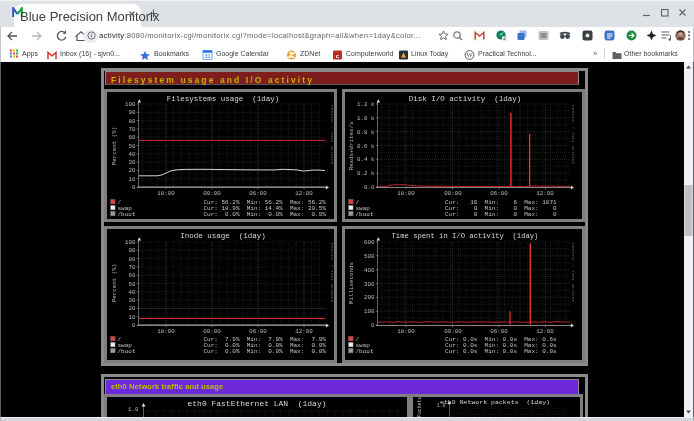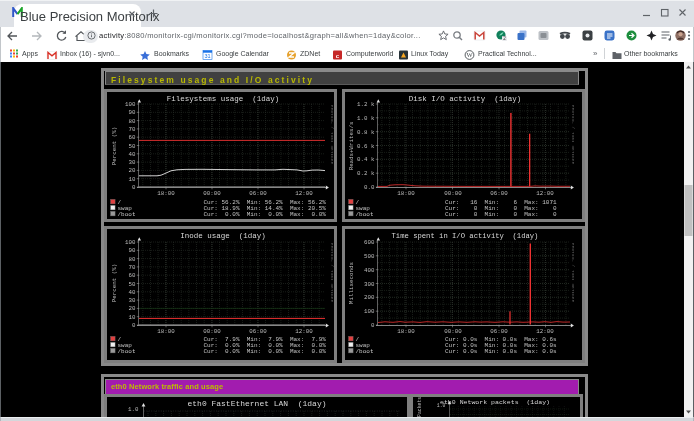--- a/index.html
+++ b/index.html
@@ -146,21 +146,21 @@
 <div class="t" style="left:216px;top:49.5px">Google Calendar</div>
 <div class="t" style="left:300px;top:49.5px">ZDNet</div>
 <div class="t" style="left:346px;top:49.5px">Computerworld</div>
 <div class="t" style="left:411px;top:49.5px">Linux Today</div>
 <div class="t" style="left:478px;top:49.5px">Practical Technol...</div>
 <div class="t" style="left:624px;top:49.5px">Other bookmarks</div>
 <div class="t" style="left:593px;top:48.5px;font-size:8px;color:#5f6368">»</div>
 <div class="abs" style="left:604px;top:48px;width:1px;height:11px;background:#d0d3d6"></div>
 <div class="abs" style="left:0;top:62px;width:694px;height:355px;background:#000"></div>
 <div class="abs" style="left:101px;top:68px;width:487px;height:298px;box-sizing:border-box;border:3px solid #8a8a8a;background:#000"></div>
-<div class="abs" style="left:105px;top:71px;width:474px;height:14px;box-sizing:border-box;background:#404040;border:1px solid #8a8a8a;border-bottom-color:#5a5a5a;">
+<div class="abs" style="left:105px;top:71px;width:474px;height:14px;box-sizing:border-box;background:#7f1d1d;border:1px solid #8a8a8a;border-bottom-color:#5a5a5a;">
     <div class="t" style="left:5px;top:2.5px;font-size:8.5px;font-weight:bold;color:#b8b800;letter-spacing:2.1px">Filesystem usage and I/O activity</div>
   </div>
 <div class="abs" style="left:104px;top:89px;width:233px;height:133px;box-sizing:border-box;border:3px solid #7f7f7f;background:#000"></div>
 <div class="abs" style="left:342px;top:89px;width:243px;height:133px;box-sizing:border-box;border:3px solid #7f7f7f;background:#000"></div>
 <div class="abs" style="left:104px;top:226px;width:233px;height:137px;box-sizing:border-box;border:3px solid #7f7f7f;background:#000"></div>
 <div class="abs" style="left:342px;top:226px;width:243px;height:137px;box-sizing:border-box;border:3px solid #7f7f7f;background:#000"></div>
 <svg class="abs" style="left:107px;top:92px" width="227" height="127" viewBox="0 0 227 127">
     <rect x="0" y="0" width="227" height="127" fill="#000000"></rect>
     <path d="M35.8 12V95 M43.5 12V95 M51.1 12V95 M58.8 12V95 M66.5 12V95 M74.2 12V95 M81.8 12V95 M89.5 12V95 M97.2 12V95 M104.8 12V95 M112.5 12V95 M120.2 12V95 M127.8 12V95 M135.5 12V95 M143.2 12V95 M150.8 12V95 M158.5 12V95 M166.2 12V95 M173.9 12V95 M181.5 12V95 M189.2 12V95 M196.9 12V95 M204.5 12V95 M212.2 12V95" stroke="#293229" stroke-width="0.65" stroke-dasharray="0.9,1.1" fill="none"></path>
     <path d="M59.0 12V95 M105.0 12V95 M151.0 12V95 M197.0 12V95" stroke="#363d36" stroke-width="0.7" stroke-dasharray="1,1" fill="none"></path>
@@ -316,21 +316,21 @@
     <text x="10.5" y="111.5" font-family="Liberation Mono,monospace" font-size="6" fill="#c4c4c4">/</text>
     <rect x="3.5" y="113.3" width="4.6" height="4.6" fill="#eeeeee" stroke="#666" stroke-width="0.4"></rect>
     <text x="10.5" y="117.5" font-family="Liberation Mono,monospace" font-size="6" fill="#c4c4c4">swap</text>
     <rect x="3.5" y="119.3" width="4.6" height="4.6" fill="#9a9a9a" stroke="#666" stroke-width="0.4"></rect>
     <text x="10.5" y="123.5" font-family="Liberation Mono,monospace" font-size="6" fill="#c4c4c4">/boot</text>
     <text x="100" y="111.5" font-family="Liberation Mono,monospace" font-size="6" fill="#c4c4c4" xml:space="preserve" textLength="111.6" lengthAdjust="spacingAndGlyphs">Cur: 0.0s  Min: 0.0s  Max: 0.6s</text>
     <text x="100" y="117.5" font-family="Liberation Mono,monospace" font-size="6" fill="#c4c4c4" xml:space="preserve" textLength="111.6" lengthAdjust="spacingAndGlyphs">Cur: 0.0s  Min: 0.0s  Max: 0.0s</text>
     <text x="100" y="123.5" font-family="Liberation Mono,monospace" font-size="6" fill="#c4c4c4" xml:space="preserve" textLength="111.6" lengthAdjust="spacingAndGlyphs">Cur: 0.0s  Min: 0.0s  Max: 0.0s</text>
   </svg>
 <div class="abs" style="left:101px;top:374px;width:487px;height:47px;box-sizing:border-box;border:3px solid #8a8a8a;background:#000"></div>
-<div class="abs" style="left:105px;top:379px;width:474px;height:21px;box-sizing:border-box;background:#a21caf;border:1px solid #8a8a8a;">
+<div class="abs" style="left:105px;top:379px;width:474px;height:21px;box-sizing:border-box;background:#6d28d9;border:1px solid #8a8a8a;">
     <div class="t" style="left:5px;top:1.5px;font-size:7.5px;font-weight:bold;color:#bcbc00;letter-spacing:0.1px">eth0 Network traffic and usage</div>
   </div>
 <div class="abs" style="left:104px;top:394px;width:306px;height:27px;box-sizing:border-box;border:3px solid #7f7f7f;border-bottom:none;background:#000"></div>
 <div class="abs" style="left:410px;top:394px;width:173px;height:27px;box-sizing:border-box;border:3px solid #7f7f7f;border-bottom:none;background:#000"></div>
 <svg class="abs" style="left:107px;top:397px" width="300" height="24" viewBox="0 0 300 24">
     <rect width="300" height="24" fill="#000"></rect>
     <path d="M41.0 14 V24 M48.8 14 V24 M56.6 14 V24 M64.4 14 V24 M72.2 14 V24 M80.0 14 V24 M87.8 14 V24 M95.6 14 V24 M103.4 14 V24 M111.2 14 V24 M119.0 14 V24 M126.8 14 V24 M134.6 14 V24 M142.4 14 V24 M150.2 14 V24 M158.0 14 V24 M165.8 14 V24 M173.6 14 V24 M181.4 14 V24 M189.2 14 V24 M197.0 14 V24 M204.8 14 V24 M212.6 14 V24 M220.4 14 V24 M228.2 14 V24 M236.0 14 V24 M243.8 14 V24 M251.6 14 V24 M259.4 14 V24 M267.2 14 V24 M275.0 14 V24 M282.8 14 V24 M290.6 14 V24" stroke="#293229" stroke-width="0.65" stroke-dasharray="0.9,1.1" fill="none"></path>
     <path d="M37 14 H293 M37 23.9 H293" stroke="#383838" stroke-width="0.6" stroke-dasharray="1,1.4" fill="none"></path>
     <line x1="36.5" y1="9" x2="36.5" y2="24" stroke="#8a8a8a" stroke-width="0.7"></line>
     <path d="M34.6 9.4 h3.8 l-1.9,-3.5 z" fill="#e0e0e0"></path>

